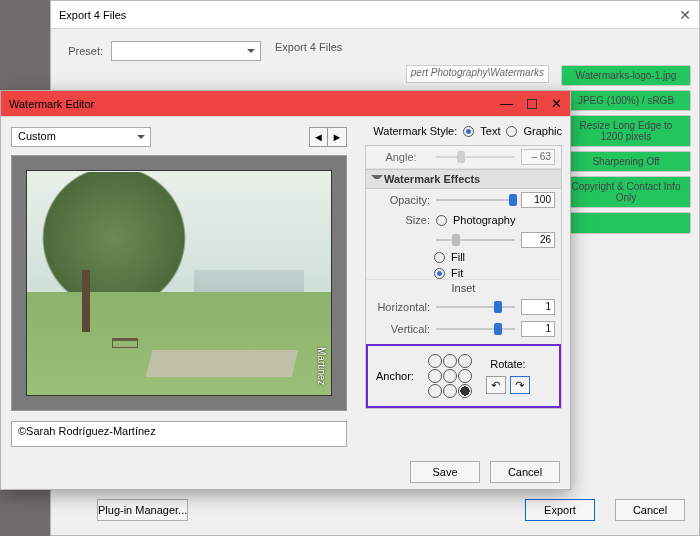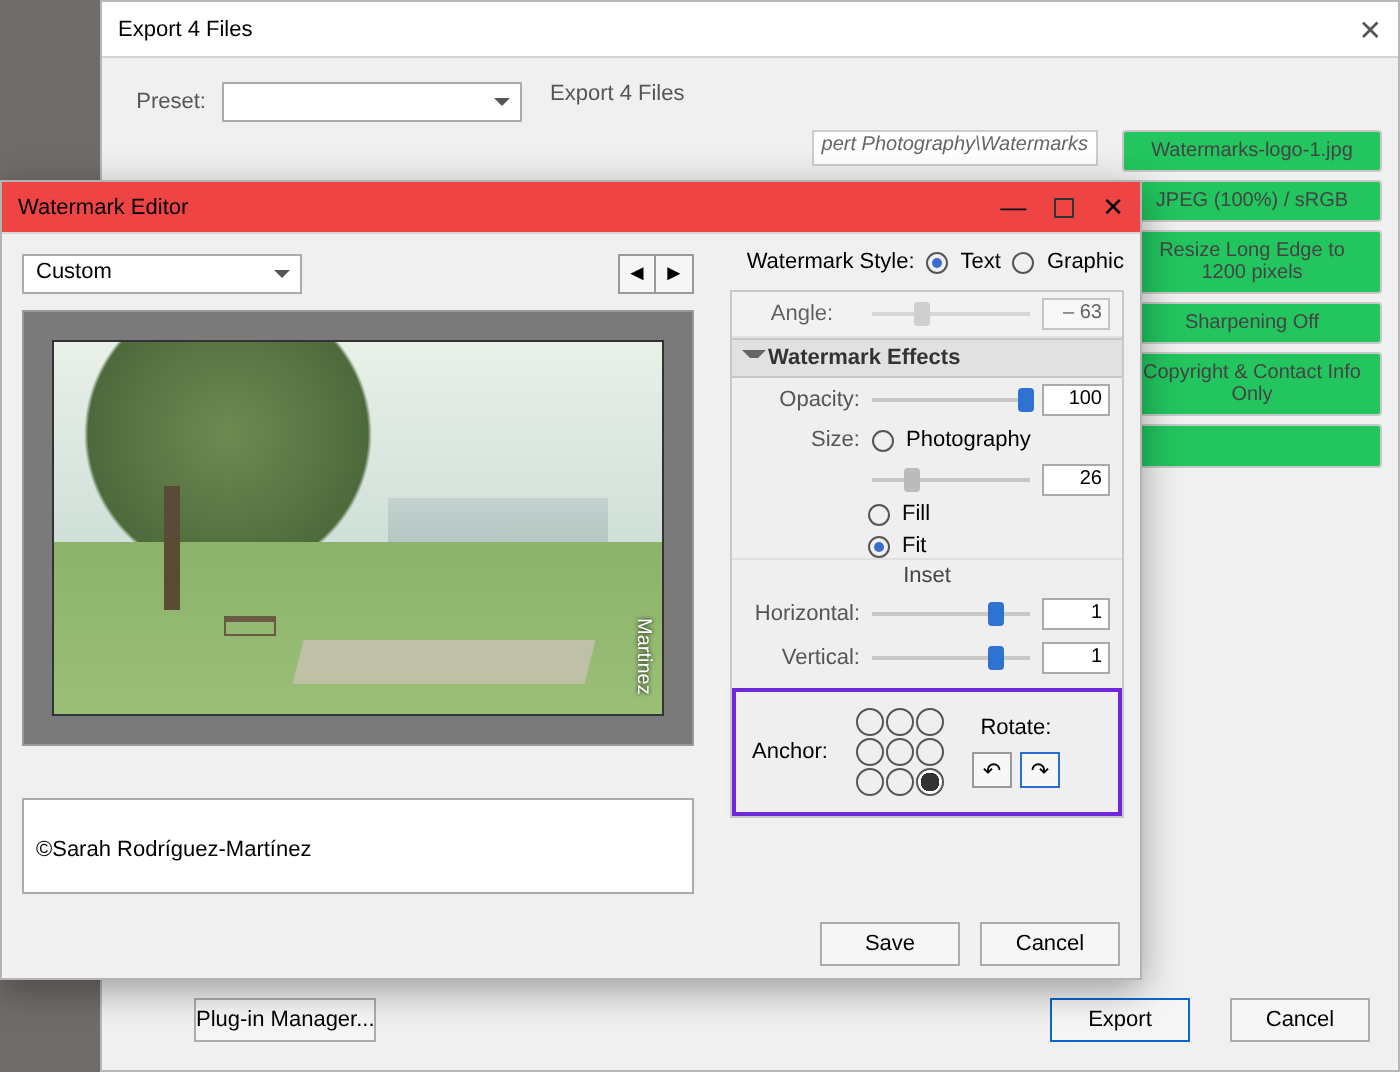--- a/index.html
+++ b/index.html
@@ -47,21 +47,21 @@
   .photo { width:100%; height:100%; position:relative; overflow:hidden; border:1px solid #333;}
   .sky { position:absolute; inset:0; background:linear-gradient(#e9f0e8,#d1e1da 50%,#c3dad0);}
   .ground { position:absolute; left:0; right:0; bottom:0; height:46%; background:linear-gradient(#8cb26b,#9bbf77);}
   .path { position:absolute; bottom:8%; left:40%; width:48%; height:12%; background:#c6c2b0; transform:skewX(-14deg); opacity:.85;}
   .tree-trunk { position:absolute; bottom:28%; left:18%; width:8px; height:62px; background:#5b4a36;}
   .tree-can { position:absolute; bottom:46%; left:4%; width:150px; height:120px; background:radial-gradient(circle at 50% 55%, #6e8a52 0%, #4d6a3c 70%, transparent 72%);}
   .bldgs { position:absolute; bottom:45%; left:55%; width:110px; height:24px; background:linear-gradient(#b7c6c5,#a4b4b2); opacity:.6;}
   .bench { position:absolute; bottom:21%; left:28%; width:26px; height:10px; border:1px solid #6a5a45; border-top:3px solid #6a5a45;}
   .wm-vert { position:absolute; right:4px; bottom:10px; color:#fff; font-size:10px; writing-mode:vertical-rl; text-shadow:0 0 2px #000;}
 
-  .caption { border:1px solid #aaa; background:#fff; margin-top:26px; height:48px; padding:19px 6px;}
+  .caption { border:1px solid #aaa; background:#fff; margin-top:10px; height:26px; padding:3px 6px;}
 
   
   .style-row { display:flex; justify-content:flex-end; align-items:center; gap:6px; padding:2px 0 8px;}
   .radio { width:11px; height:11px; border:1.5px solid #555; border-radius:50%; display:inline-block; position:relative;}
   .radio.sel::after { content:""; position:absolute; inset:2px; background:#3a6dcc; border-radius:50%;}
 
   .panel { border:1px solid #c8c8c8; background:#efefef;}
   .angle-row, .srow { display:flex; align-items:center; gap:6px; padding:3px 6px;}
   .angle-row { opacity:.6; border-bottom:1px solid #d8d8d8; background:#f5f5f5;}
   .section-head { background:#e1e1e1; border-top:1px solid #c8c8c8; border-bottom:1px solid #c8c8c8; padding:3px 6px; font-weight:600; color:#333; display:flex; gap:4px;}

